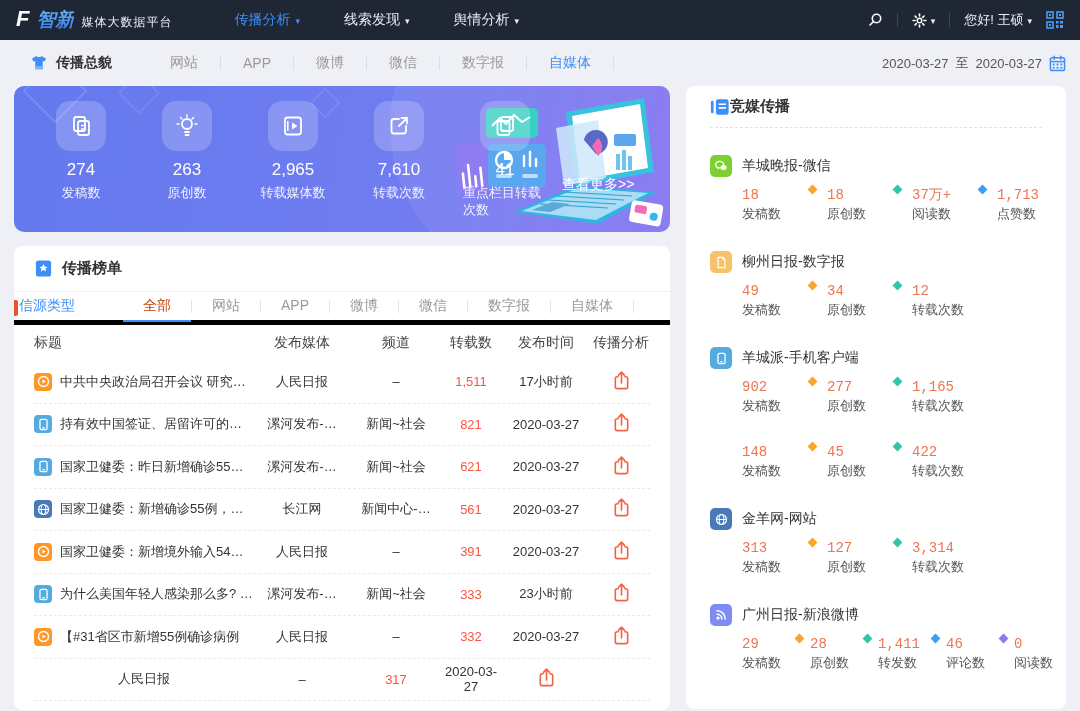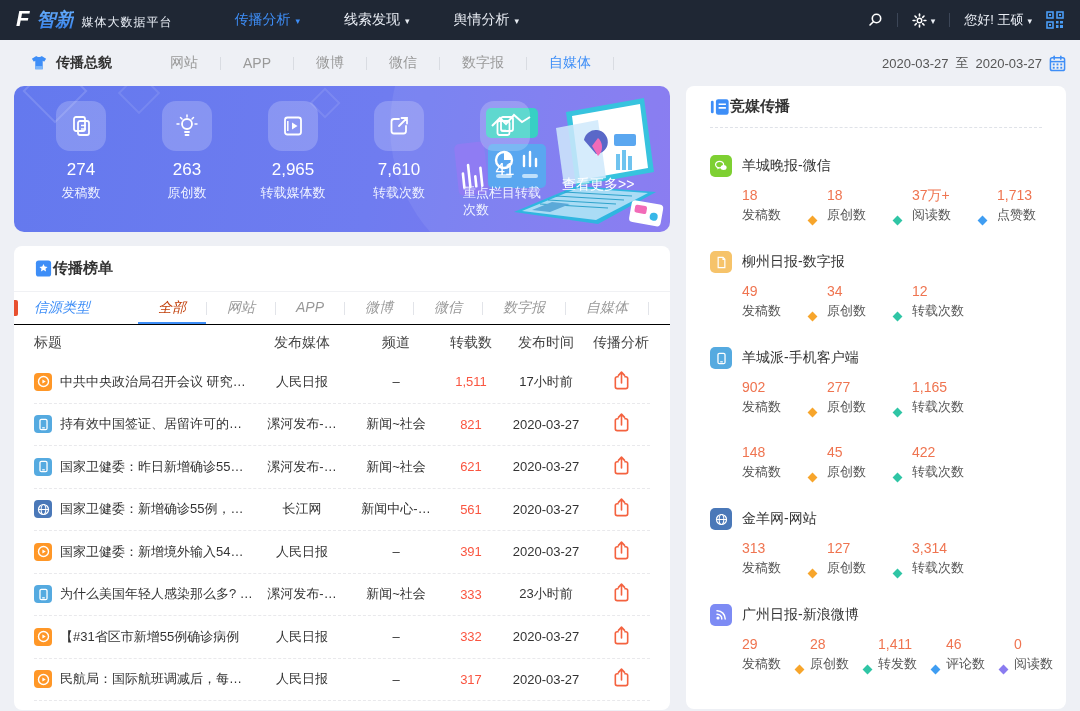--- a/index.html
+++ b/index.html
@@ -48,25 +48,25 @@
     display:flex; align-items:center; justify-content:center; margin-bottom:9px; }
   .bstat .bval { color:#fff; font-size:17px; line-height:20px; }
   .bstat .blabel { color:#f0f3ff; font-size:13px; line-height:17px; margin-top:4px; text-align:center; }
   .bstat:nth-child(5) .blabel { text-align:left; width:84px; }
   .banner-more { color:#fff; font-size:14px; cursor:pointer; position:relative; z-index:2; margin-left:16px; margin-top:52px; white-space:nowrap; }
   .banner-art { position:absolute; right:2px; top:8px; z-index:1; }
 
   
   .card { background:#fff; border-radius:8px; }
   .rank-card { height:464px; overflow:hidden; position:relative; }
-  .card-head { display:flex; align-items:center; height:46px; padding:0 20px;
+  .card-head { display:flex; align-items:center; gap:9px; height:46px; padding:0 20px;
     border-bottom:1px solid #f0f1f4; font-size:15px; font-weight:bold; color:#333; }
 
   
-  .rank-tabs { display:flex; align-items:center; height:33px; padding:0 20px; border-bottom:1px solid #000000; position:relative;font-style:italic; }
+  .rank-tabs { display:flex; align-items:center; height:33px; padding:0 5px; border-bottom:5px solid #000000; position:relative; }
   .red-bar { position:absolute; left:0; top:8px; width:4px; height:16px; background:#e8502f; border-radius:0 2px 2px 0; }
   .filter-label { color:#3e8ef7; font-size:14px; margin-right:48px; cursor:pointer; }
   .rtab { font-size:14px; color:#999; cursor:pointer; padding:0 20px; height:32px; line-height:30px; }
   .rtab.active { color:#c2410c; border-bottom:2px solid #3e8ef7; }
   .rdiv { width:1px; height:13px; background:#e2e4e9; }
 
   
   .tgrid { display:grid; grid-template-columns:1fr 96px 92px 58px 92px 58px; align-items:center; }
   .thead { height:36px; padding:0 20px; font-size:14px; color:#444; }
   .thead div { text-align:center; }
@@ -80,21 +80,21 @@
   .row-icon { width:18px; height:18px; border-radius:4px; flex:0 0 18px; display:flex; align-items:center; justify-content:center; }
   .analysis-btn { display:inline-flex; cursor:pointer; }
 
   
   .cm-card { height:623px; overflow:hidden; padding:0 24px; }
   .cm-head { display:flex; align-items:center; height:42px; font-size:15px; font-weight:bold; color:#333;
     border-bottom:1px dashed #dfe2e8; }
   .cm-item { margin-top:27px; }
   .cm-name { display:flex; align-items:center; gap:10px; font-size:14px; color:#333; cursor:pointer; }
   .sq-icon { width:22px; height:22px; border-radius:5px; display:flex; align-items:center; justify-content:center; flex:0 0 22px; }
-  .cm-stats { display:flex; align-items:flex-end; margin:9px 0 0 32px; }
+  .cm-stats { display:flex; align-items:flex-start; margin:9px 0 0 32px;font-family:Liberation Mono, monospace; }
   .cm-stat { min-width:56px; }
   .cm-stats.n5 .cm-stat { min-width:47px; }
   .cm-val { font-size:14px; color:#ef7450; line-height:18px; }
   .cm-label { font-size:13px; color:#555; line-height:18px; margin-top:2px; }
   .diamond { width:7px; height:7px; transform:rotate(45deg); margin:0 11px; flex:0 0 7px; }
   .cm-stats.n5 .diamond { margin:0 7px; }
 </style>
 </head>
 <body>
 
@@ -513,29 +513,20 @@
      <div class="tcell reposts">332</div>
      <div class="tcell">2020-03-27</div>
      <div class="tcell"><span class="analysis-btn">
                 <svg width="19" height="21" viewBox="0 0 20 22">
                   <path d="M7 7 H5.5 A2 2 0 0 0 3.5 9 V17.5 A2 2 0 0 0 5.5 19.5 H14.5 A2 2 0 0 0 16.5 17.5 V9 A2 2 0 0 0 14.5 7 H13" fill="none" stroke="#f4623f" stroke-width="1.7"></path>
                   <path d="M10 13.5 V3 M6.8 5.6 L10 2.2 L13.2 5.6" fill="none" stroke="#f4623f" stroke-width="1.7" stroke-linecap="round" stroke-linejoin="round"></path>
                 </svg>
               </span></div>
    </div>
           <div class="tgrid trow">
-     <div class="title-cell">
-       <span class="row-icon" style="background:#ff9727">
-                <svg width="13" height="13" viewBox="0 0 14 14">
-                  <circle cx="7" cy="7" r="5.4" fill="none" stroke="#fff" stroke-width="1.5"></circle>
-                  <path d="M5.8 4.8 L9.4 7 L5.8 9.2 Z" fill="#fff"></path>
-                </svg>
-              </span>
-       <span class="title-text">民航局：国际航班调减后，每天…</span>
-     </div>
      <div class="tcell">人民日报</div>
      <div class="tcell">–</div>
      <div class="tcell reposts">317</div>
      <div class="tcell">2020-03-27</div>
      <div class="tcell"><span class="analysis-btn">
                 <svg width="19" height="21" viewBox="0 0 20 22">
                   <path d="M7 7 H5.5 A2 2 0 0 0 3.5 9 V17.5 A2 2 0 0 0 5.5 19.5 H14.5 A2 2 0 0 0 16.5 17.5 V9 A2 2 0 0 0 14.5 7 H13" fill="none" stroke="#f4623f" stroke-width="1.7"></path>
                   <path d="M10 13.5 V3 M6.8 5.6 L10 2.2 L13.2 5.6" fill="none" stroke="#f4623f" stroke-width="1.7" stroke-linecap="round" stroke-linejoin="round"></path>
                 </svg>
               </span></div>

